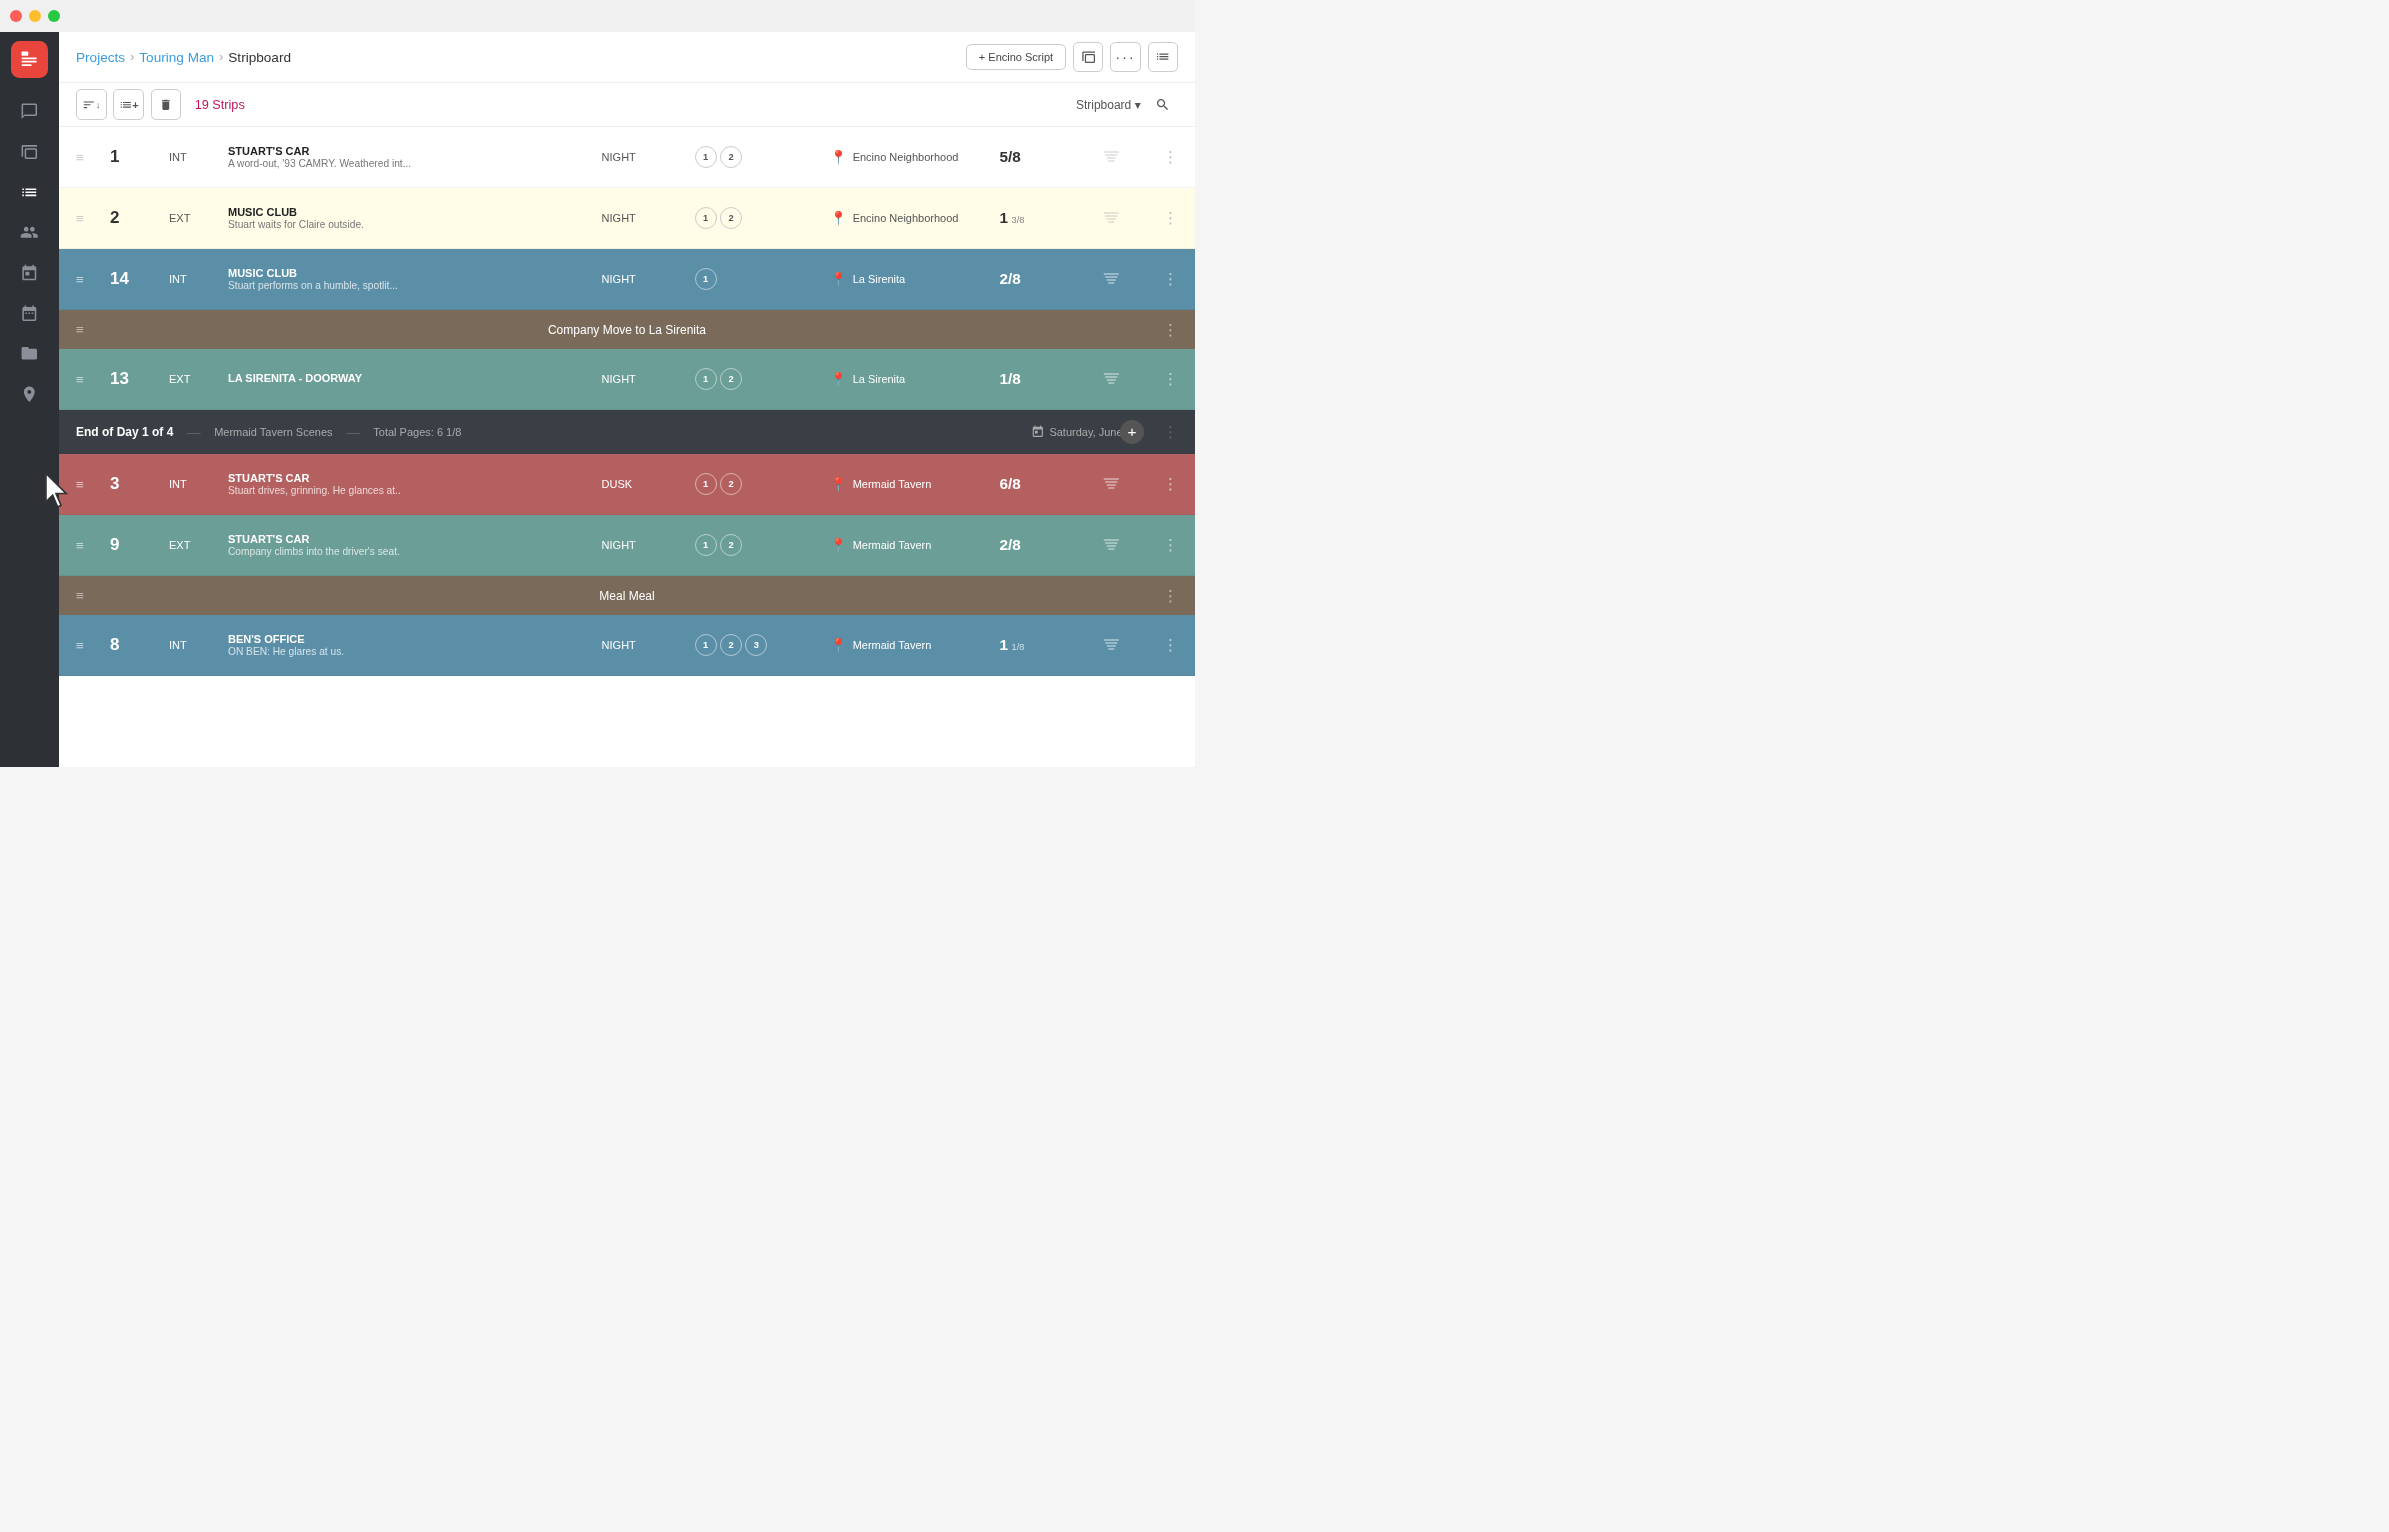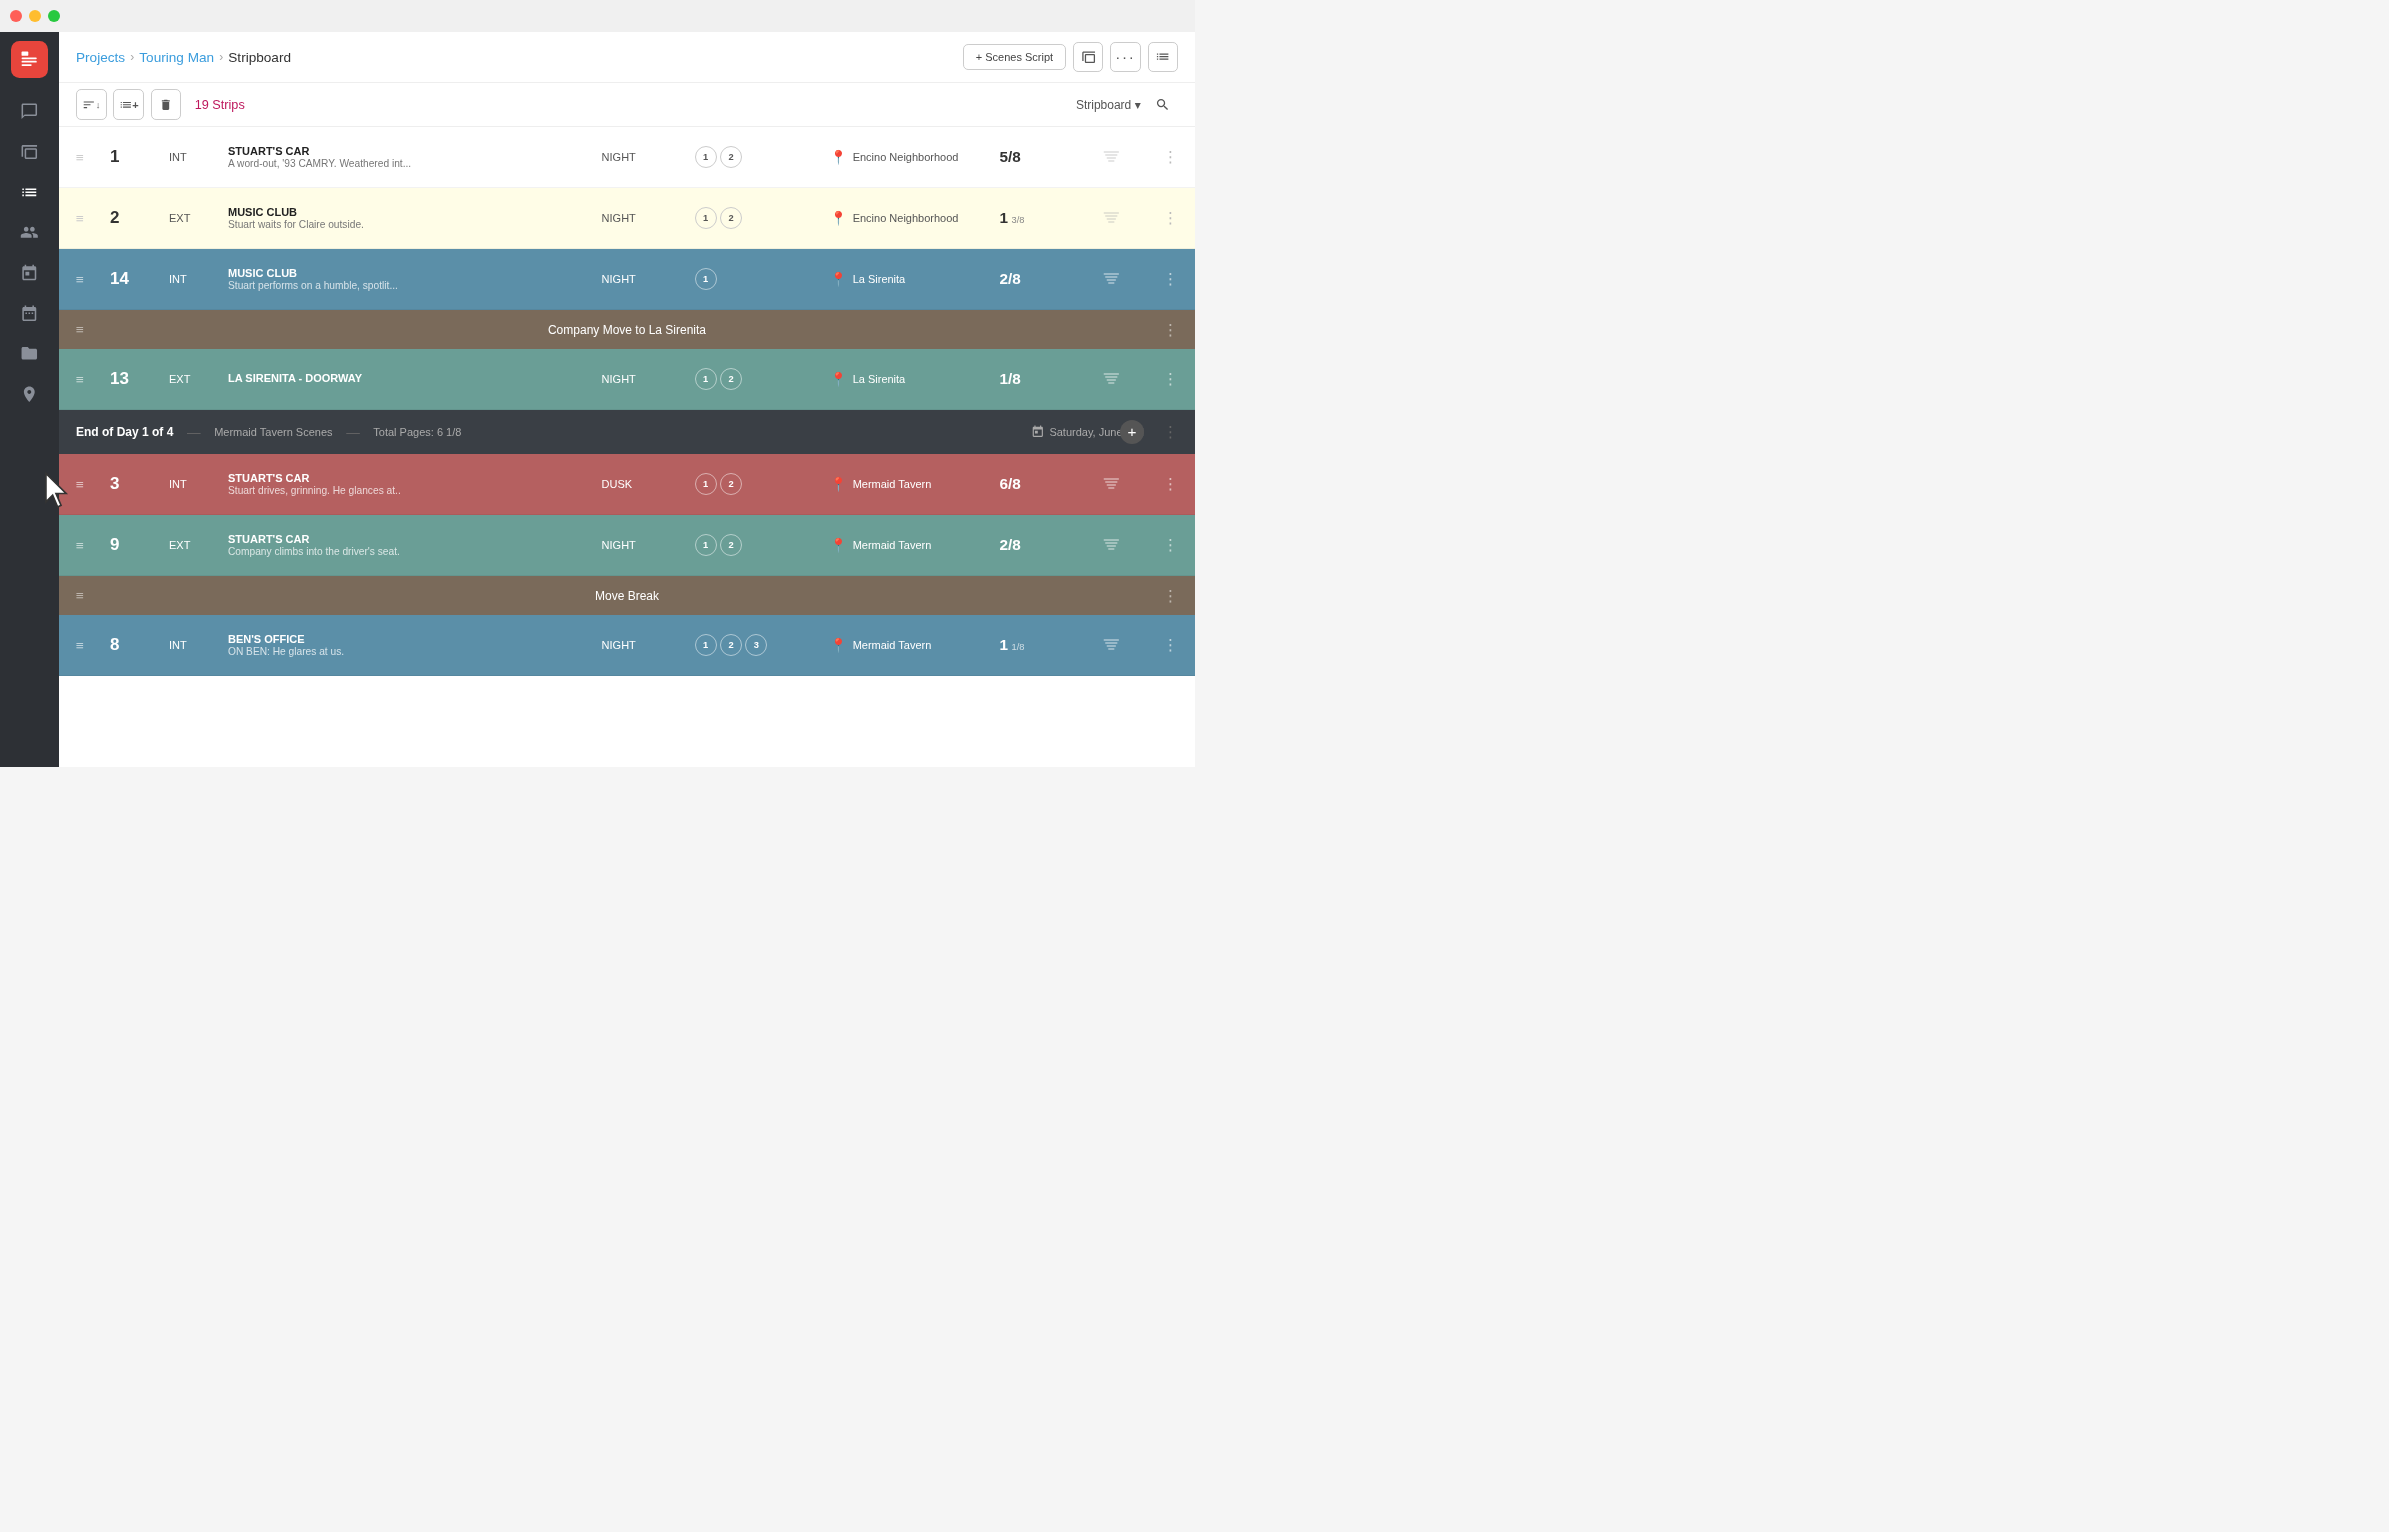--- a/index.html
+++ b/index.html
@@ -468,21 +468,21 @@
 
     <div class="topbar">
       <div class="breadcrumb">
         <a href="#">Projects</a>
         <span class="sep">›</span>
         <a href="#">Touring Man</a>
         <span class="sep">›</span>
         <span class="current">Stripboard</span>
       </div>
       <div class="topbar-actions">
-        <button class="btn-import">+ Scenes Script</button>
+        <button class="btn-import">+ Encino Script</button>
         <div class="btn-icon">
           <svg width="15.3" height="15.3" viewBox="0 0 24 24" fill="currentColor">
               <path d="M4 6h18V4H4c-1.1 0-2 .9-2 2v13h2V6zm16 2H8c-1.1 0-2 .9-2 2v10c0 1.1.9 2 2 2h12c1.1 0 2-.9 2-2V10c0-1.1-.9-2-2-2zm0 12H8V10h12v10z"></path>
             </svg>
         </div>
         <div class="btn-icon">
           <span style="font-size:15.3px;letter-spacing:1.7px;color:#555">···</span>
         </div>
         <div class="btn-icon">
           <svg width="15.3" height="15.3" viewBox="0 0 24 24" fill="currentColor">
@@ -710,21 +710,21 @@
         <div class="strip-icon">
           <svg width="18.6" height="13.6" viewBox="0 0 24 18" fill="white" style="opacity:0.5">
               <path d="M2 3h20v2H2zm2 4h16v2H4zm2 4h12v2H6zm2 4h8v2H8z"></path>
             </svg>
         </div>
         <div class="strip-actions" style="color:rgba(255,255,255,0.6)">⋮</div>
       </div>
 
       <div class="separator-row row-brown">
         <span class="separator-handle">≡</span>
-        <span class="separator-text" style="color:#fff">Move Break</span>
+        <span class="separator-text" style="color:#fff">Meal Meal</span>
         <span class="separator-actions">⋮</span>
       </div>
 
       <div class="strip-row row-teal">
         <div class="drag-handle" style="color:rgba(255,255,255,0.6)">≡</div>
         <div class="scene-num" style="color:#fff">8</div>
         <div class="ie" style="color:#fff">INT</div>
         <div class="setting-col">
           <div class="setting-title" style="color:#fff">BEN'S OFFICE</div>
           <div class="setting-desc" style="color:rgba(255,255,255,0.75)">ON BEN: He glares at us.</div>

